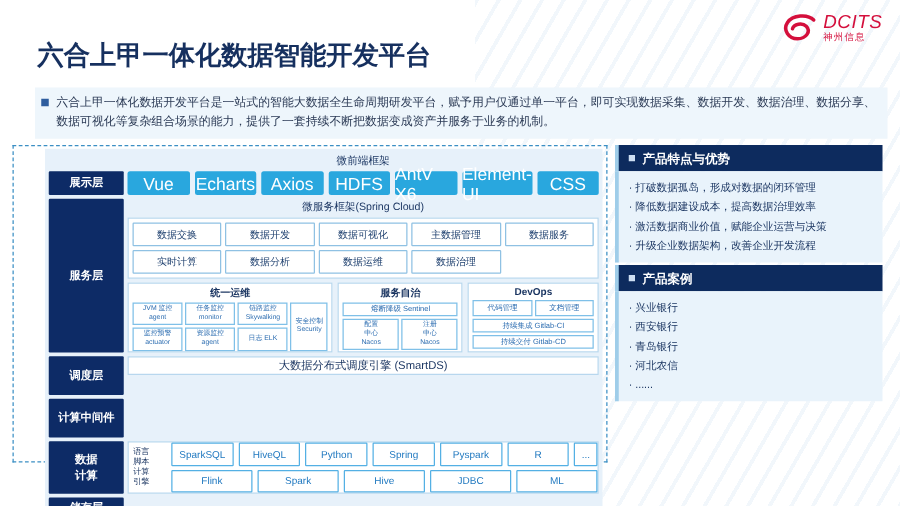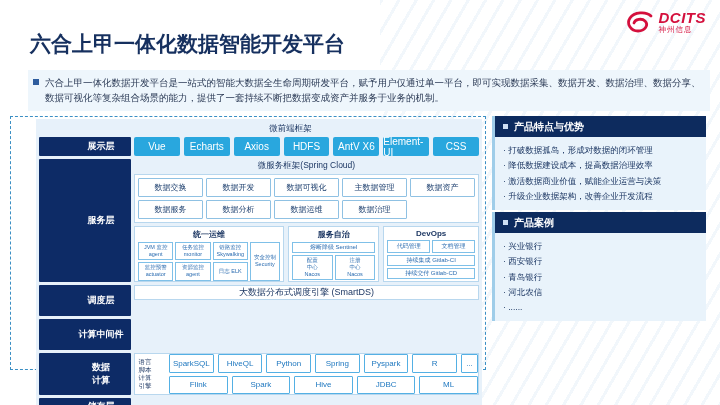--- a/index.html
+++ b/index.html
@@ -4,42 +4,42 @@
 <style>
   html,body { margin:0; padding:0; }
   body { font-family:"Liberation Sans", sans-serif; background:#ffffff; }
   .slide { position:relative; width:720px; height:405px; background:#ffffff; overflow:hidden; }
   .bg-texture { position:absolute; top:0; right:0; width:340px; height:405px;
     background:repeating-linear-gradient(120deg, rgba(66,139,202,0.07) 0 3px, transparent 3px 15px); }
 
   
   .logo { position:absolute; top:10px; right:14px; display:flex; align-items:center; gap:5px; }
   .logo-text { color:#d40f3c; display:flex; flex-direction:column; line-height:1.05; }
-  .logo-brand { font-size:15px; font-weight:bold; font-style:italic; letter-spacing:0.5px; }
+  .logo-brand { font-size:15px; font-weight:normal; font-style:italic; letter-spacing:0.5px; }
   .logo-sub { font-size:7.5px; letter-spacing:1px; }
 
   
   .title { position:absolute; left:30px; top:30px; font-size:21px; font-weight:bold; color:#16305f; }
   .intro { position:absolute; left:28px; top:70px; width:682px; background:#eef6fc; padding:6px 6px 6px 5px; display:flex; gap:6px; box-sizing:border-box; }
   .intro-bullet { width:6px; height:6px; background:#2e5d9e; margin-top:3px; flex:none; }
   .intro-text { font-size:9.5px; line-height:1.55; color:#2b3a55; }
 
   
   .diagram-frame { position:absolute; left:10px; top:116px; width:476px; height:254px;
     border:1px dashed #3b8fc4; box-sizing:border-box; }
   .diagram { position:absolute; left:36px; top:119px; width:446px; background:#e7f1fa;
     padding:3px; box-sizing:border-box; display:flex; flex-direction:column; gap:3px; }
 
   .mini-header { text-align:center; font-size:8.5px; color:#17325f; padding:1px 0 2px 0; margin-left:63px; }
   .layer-row { display:flex; gap:3px; }
   .layer-label { width:60px; flex:none; background:#0d2b66; color:#fff; font-size:9px; font-weight:bold;
-    display:flex; align-items:center; justify-content:center; text-align:center; white-space:pre-line; border-radius:1px;padding-left:32px; }
+    display:flex; align-items:center; justify-content:center; text-align:center; white-space:pre-line; border-radius:1px; }
 
   .chip-row { flex:1; display:flex; gap:4px; }
-  .chip-cyan { flex:1; background:#29a7de; color:#fff; font-size:10px; display:flex;
+  .chip-cyan { flex:1; background:#29a7de; color:#fff; font-size:14px; display:flex;
     align-items:center; justify-content:center; height:19px; border-radius:2px; }
 
   .white-box { background:#fff; border:1px solid #b8d7ee; box-sizing:border-box; }
 
   .service-content { flex:1; display:flex; flex-direction:column; min-width:0; }
   .ms-box { padding:3px; }
   .ms-grid { display:grid; grid-template-columns:repeat(5,1fr); gap:3px; }
   .chip-ms { border:1px solid #8fc1e3; background:#fff; color:#1d3f6e; font-size:8px;
     text-align:center; padding:3px 0; border-radius:1px; }
   .svc-boxes { display:flex; gap:4px; height:56px; margin-top:3px; }
@@ -131,22 +131,22 @@
     <div class="layer-row">
       <div class="layer-label">服务层</div>
       <div class="service-content">
         <div class="mini-header" style="margin-left:0;">微服务框架(Spring Cloud)</div>
         <div class="white-box ms-box">
           <div class="ms-grid">
               <div class="chip-ms">数据交换</div>
               <div class="chip-ms">数据开发</div>
               <div class="chip-ms">数据可视化</div>
               <div class="chip-ms">主数据管理</div>
-              <div class="chip-ms">数据资产</div>
               <div class="chip-ms">数据服务</div>
+              <div class="chip-ms">实时计算</div>
               <div class="chip-ms">数据分析</div>
               <div class="chip-ms">数据运维</div>
               <div class="chip-ms">数据治理</div>
             </div>
         </div>
         <div class="svc-boxes">
           <div class="svc-box svc-ops">
             <div class="svc-title">统一运维</div>
             <div class="ops-body">
               <div class="ops-grid">

